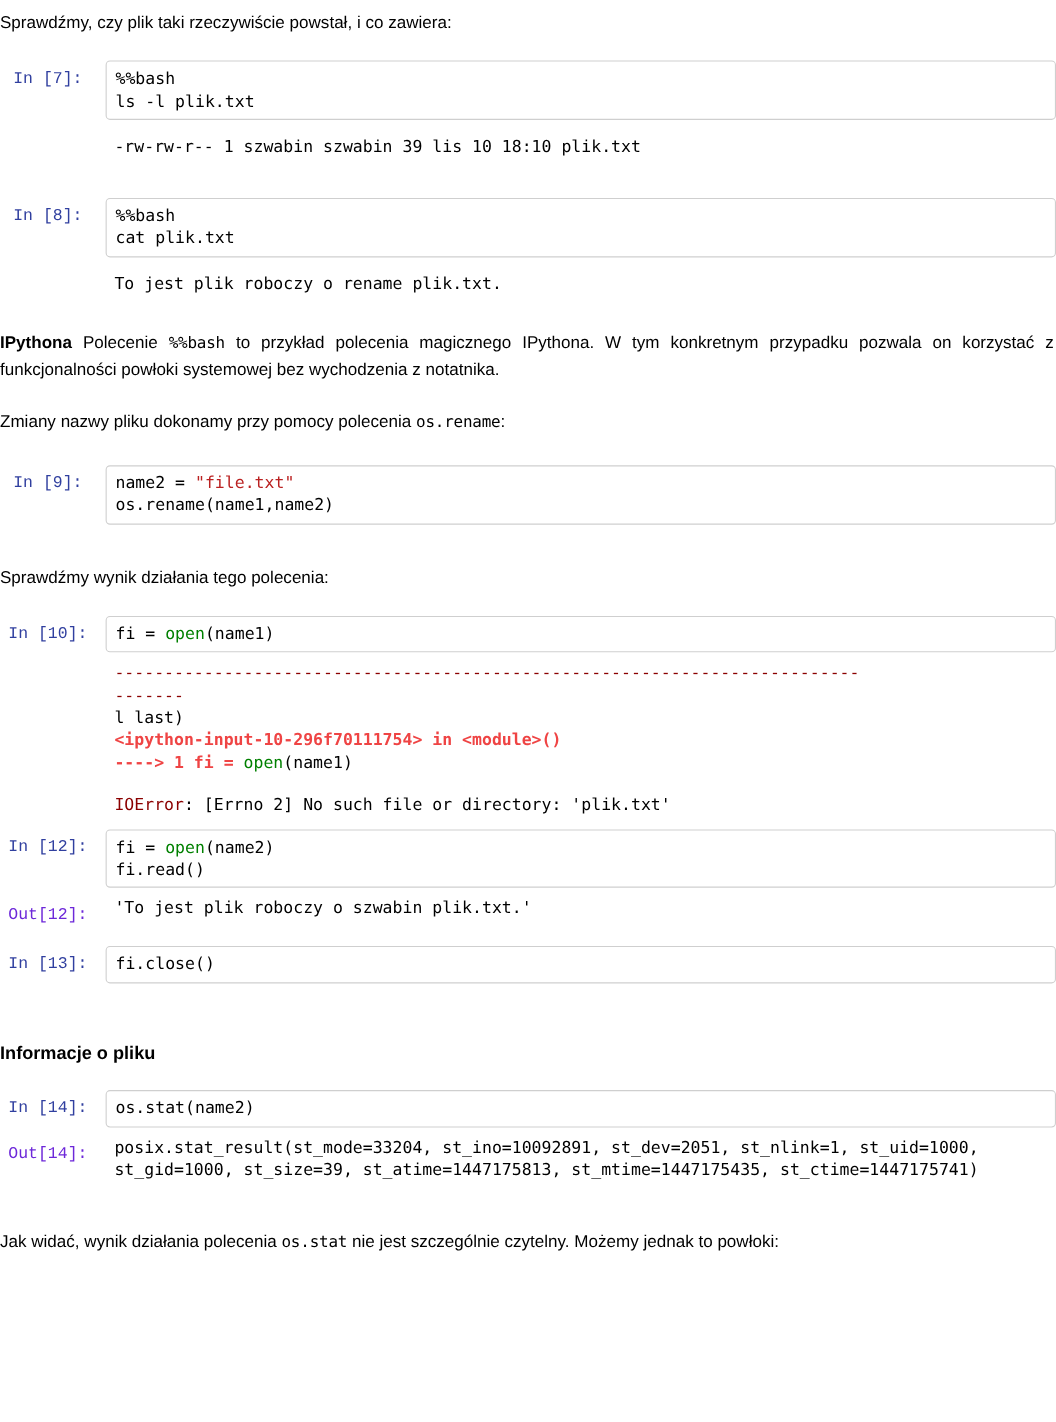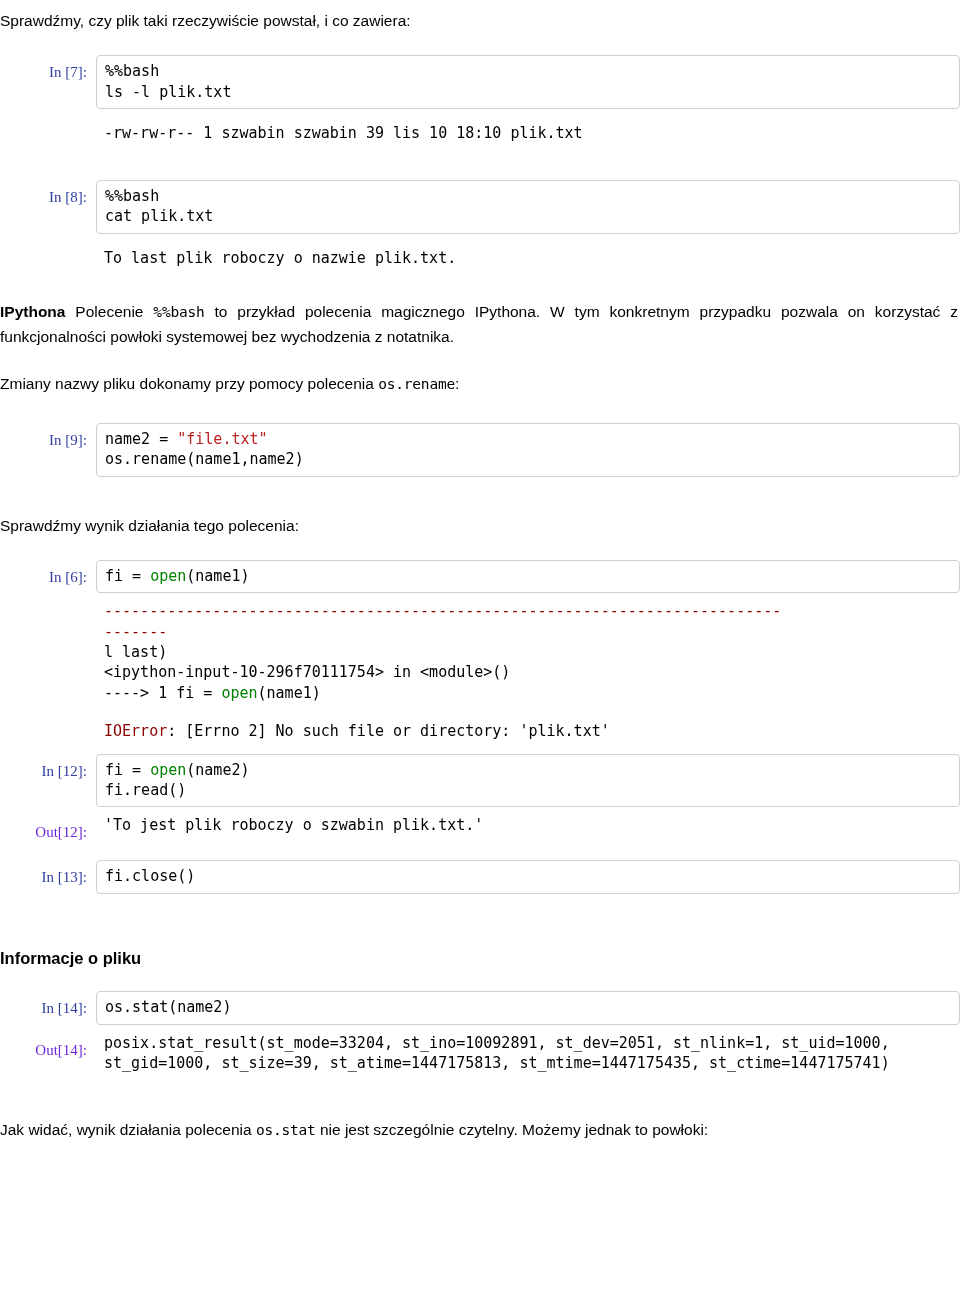--- a/index.html
+++ b/index.html
@@ -49,25 +49,25 @@
     line-height: 1.3;
   }
 
   
   .cell {
     display: flex;
     align-items: flex-start;
     width: 100%;
   }
   .prompt {
-    font-family: Liberation Serif, serif;
+    font-family: Liberation Mono, monospace;
     font-size: 15px;
     line-height: 1.34;
     white-space: pre;
-    text-align: right;
+    text-align: center;
     padding-top: 7px;
     padding-right: 9px;
     flex: 0 0 auto;
     min-width: 96px;
     box-sizing: border-box;
   }
   .prompt.in  { color: #303F9F; }
   .prompt.out { color: #6d28d9; }
   .prompt.out-row { padding-top: 1px; }
 
@@ -102,21 +102,21 @@
   .out-text {
     font-family: "DejaVu Sans Mono", monospace;
     font-size: 15px;
     line-height: 1.36;
     white-space: pre-wrap;
     word-break: break-word;
     color: #000000;
     margin: 0;
   }
   .tb-red   { color: #8B0000; }
-  .tb-green { color: #000000; }
+  .tb-green { color: #ef4444; font-weight: bold; }
   .sp8  { height: 8px; }
   .sp12 { height: 12px; }
   .sp14 { height: 14px; }
   .sp18 { height: 18px; }
   .sp22 { height: 22px; }
   .sp26 { height: 26px; }
   .sp30 { height: 30px; }
   .sp36 { height: 36px; }
 </style>
 </head>
@@ -153,21 +153,21 @@
       <div class="code">%%bash</div>
       <div class="code">cat plik.txt</div>
     </div>
   </div>
 
   <div class="sp14"></div>
 
   <div class="cell">
     <div class="prompt out out-row">&nbsp;</div>
     <div class="output-area">
-      <div class="out-text">To last plik roboczy o nazwie plik.txt.</div>
+      <div class="out-text">To jest plik roboczy o rename plik.txt.</div>
     </div>
   </div>
 
   <div class="sp30"></div>
 
   <p class="prose"><b>IPythona</b><span> Polecenie </span><span class="mono-inline">%%bash</span><span> to przykład polecenia magicznego IPythona. W tym konkretnym przypadku pozwala on korzystać z funkcjonalności powłoki systemowej bez wychodzenia z notatnika.</span></p>
 
   <div class="sp22"></div>
 
   <p class="prose"><span>Zmiany nazwy pliku dokonamy przy pomocy polecenia </span><span class="mono-inline">os.rename</span><span>:</span></p>
@@ -182,21 +182,21 @@
     </div>
   </div>
 
   <div class="sp36"></div>
 
   <p class="prose">Sprawdźmy wynik działania tego polecenia:</p>
 
   <div class="sp22"></div>
 
   <div class="cell">
-    <div class="prompt in">In [6]:</div>
+    <div class="prompt in">In [10]:</div>
     <div class="input-box">
       <div class="code"><span>fi = </span><span class="k-bi">open</span><span>(name1)</span></div>
     </div>
   </div>
 
   <div class="sp8"></div>
 
   <div class="cell">
     <div class="prompt out out-row">&nbsp;</div>
     <div class="output-area">

